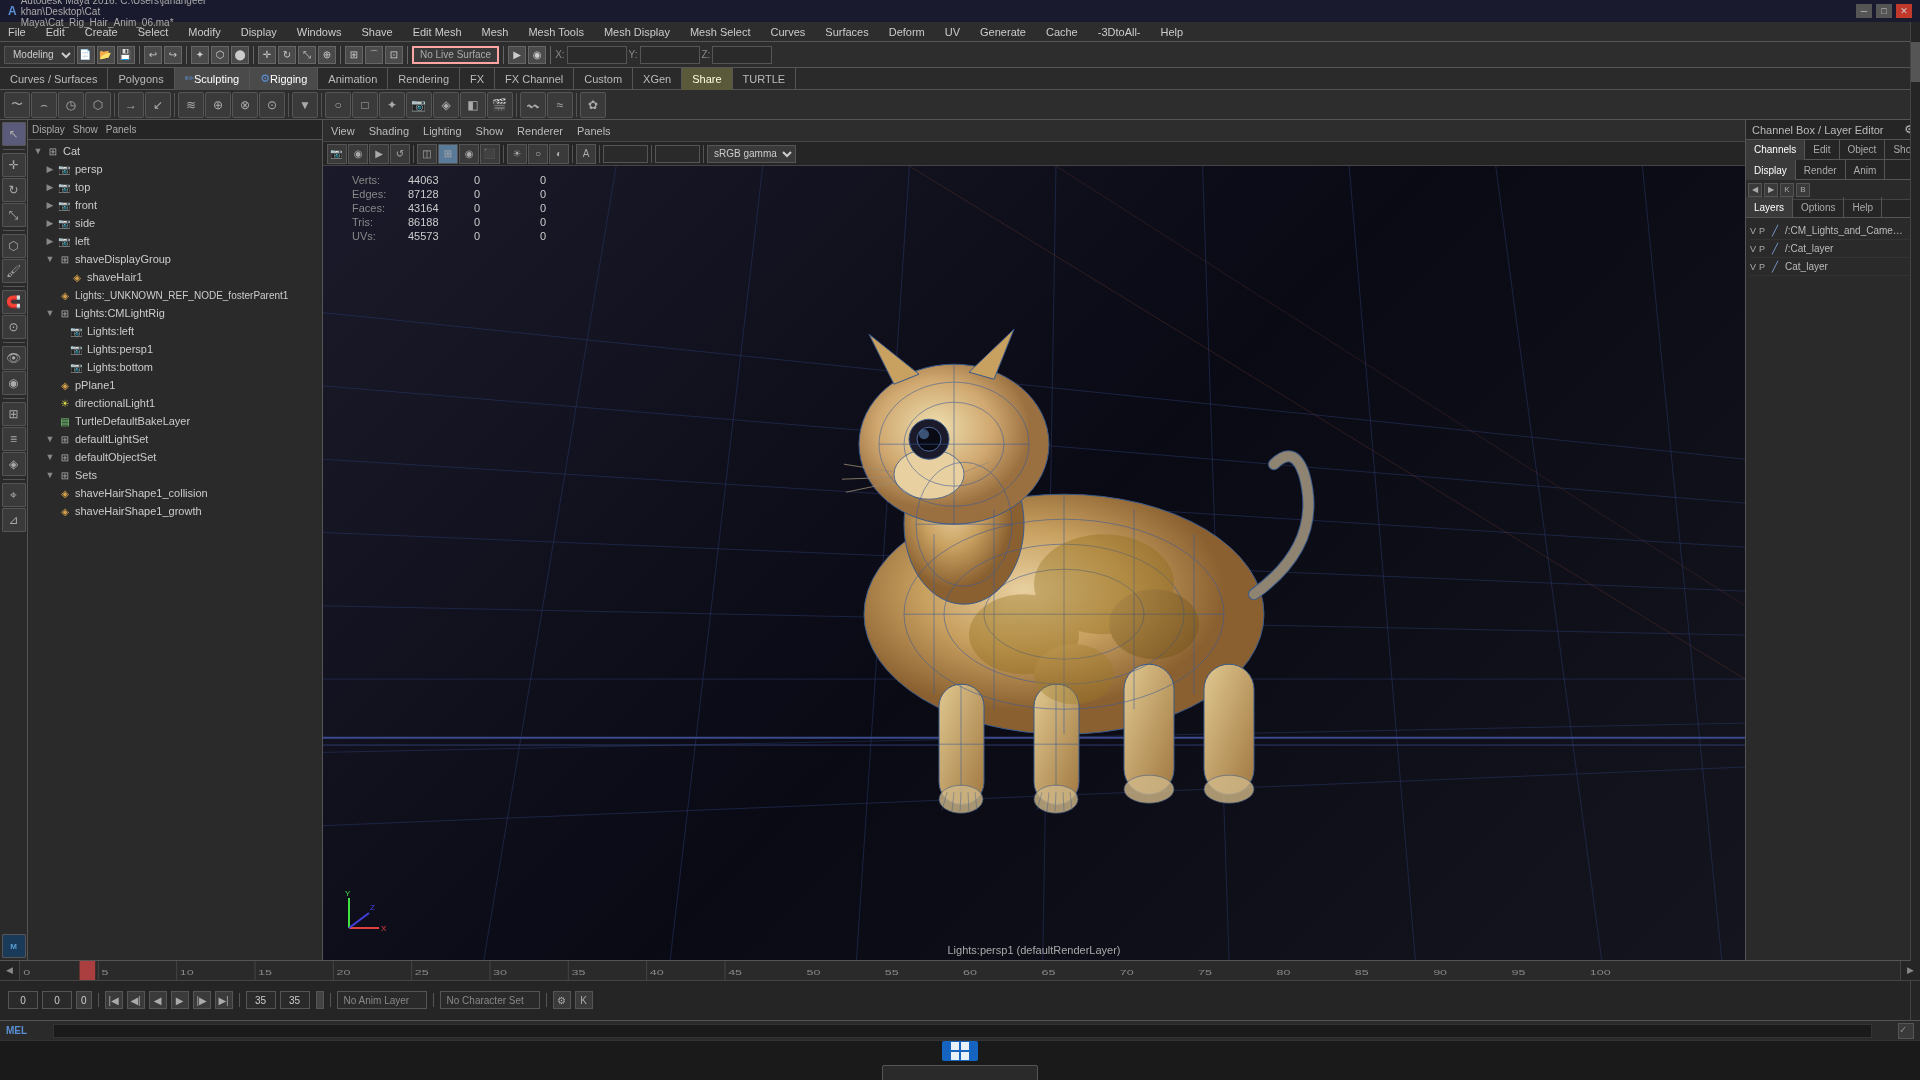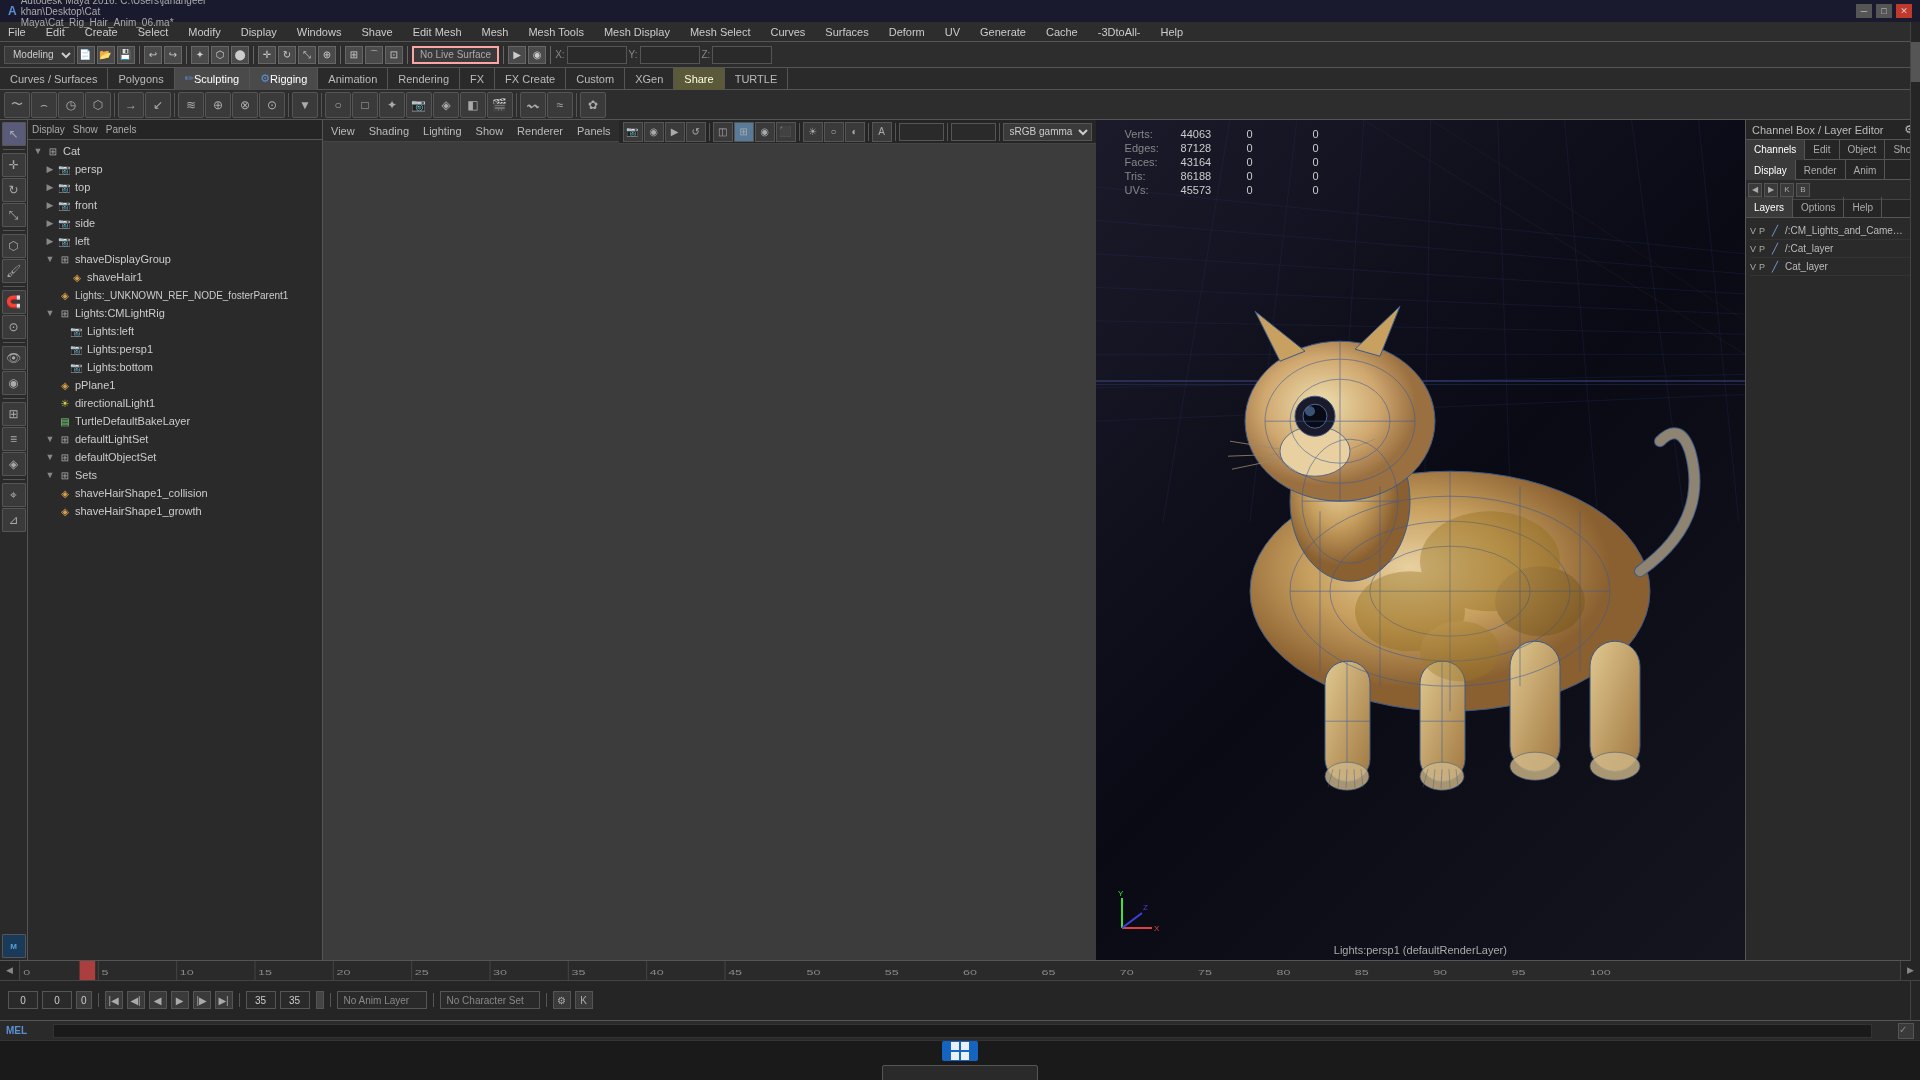--- a/index.html
+++ b/index.html
@@ -439,21 +439,21 @@
       display: flex; align-items: center;
       gap: 6px;
       font-size: 10px; color: #aaa;
     }
     #clock { text-align: right; font-size: 10px; color: #ccc; line-height: 1.3; }
 
     
     #center-area {
       flex: 1;
       display: flex;
-      flex-direction: row;
+      flex-direction: column;
     }
 
     
     #timeline-ruler-numbers {
       position: relative;
       height: 20px;
       background: #2a2a2a;
       border-bottom: 1px solid #444;
       overflow: hidden;
     }
@@ -551,21 +551,21 @@
   <div class="tab-btn">Polygons</div>
   <div class="tab-btn active">
     <span style="color:#5a8fd4;">✏</span> Sculpting
   </div>
   <div class="tab-btn active" style="background:#4a4a4a;">
     <span style="color:#5a8fd4;">⚙</span> Rigging
   </div>
   <div class="tab-btn">Animation</div>
   <div class="tab-btn">Rendering</div>
   <div class="tab-btn">FX</div>
-  <div class="tab-btn">FX Create</div>
+  <div class="tab-btn">FX Channel</div>
   <div class="tab-btn">Custom</div>
   <div class="tab-btn">XGen</div>
   <div class="tab-btn active" style="background:#5a5a3a;color:#ffd;">Share</div>
   <div class="tab-btn">TURTLE</div>
 </div>
 
 <div id="shelf">
   <div class="shelf-btn">〜</div>
   <div class="shelf-btn">⌢</div>
   <div class="shelf-btn">◷</div>

